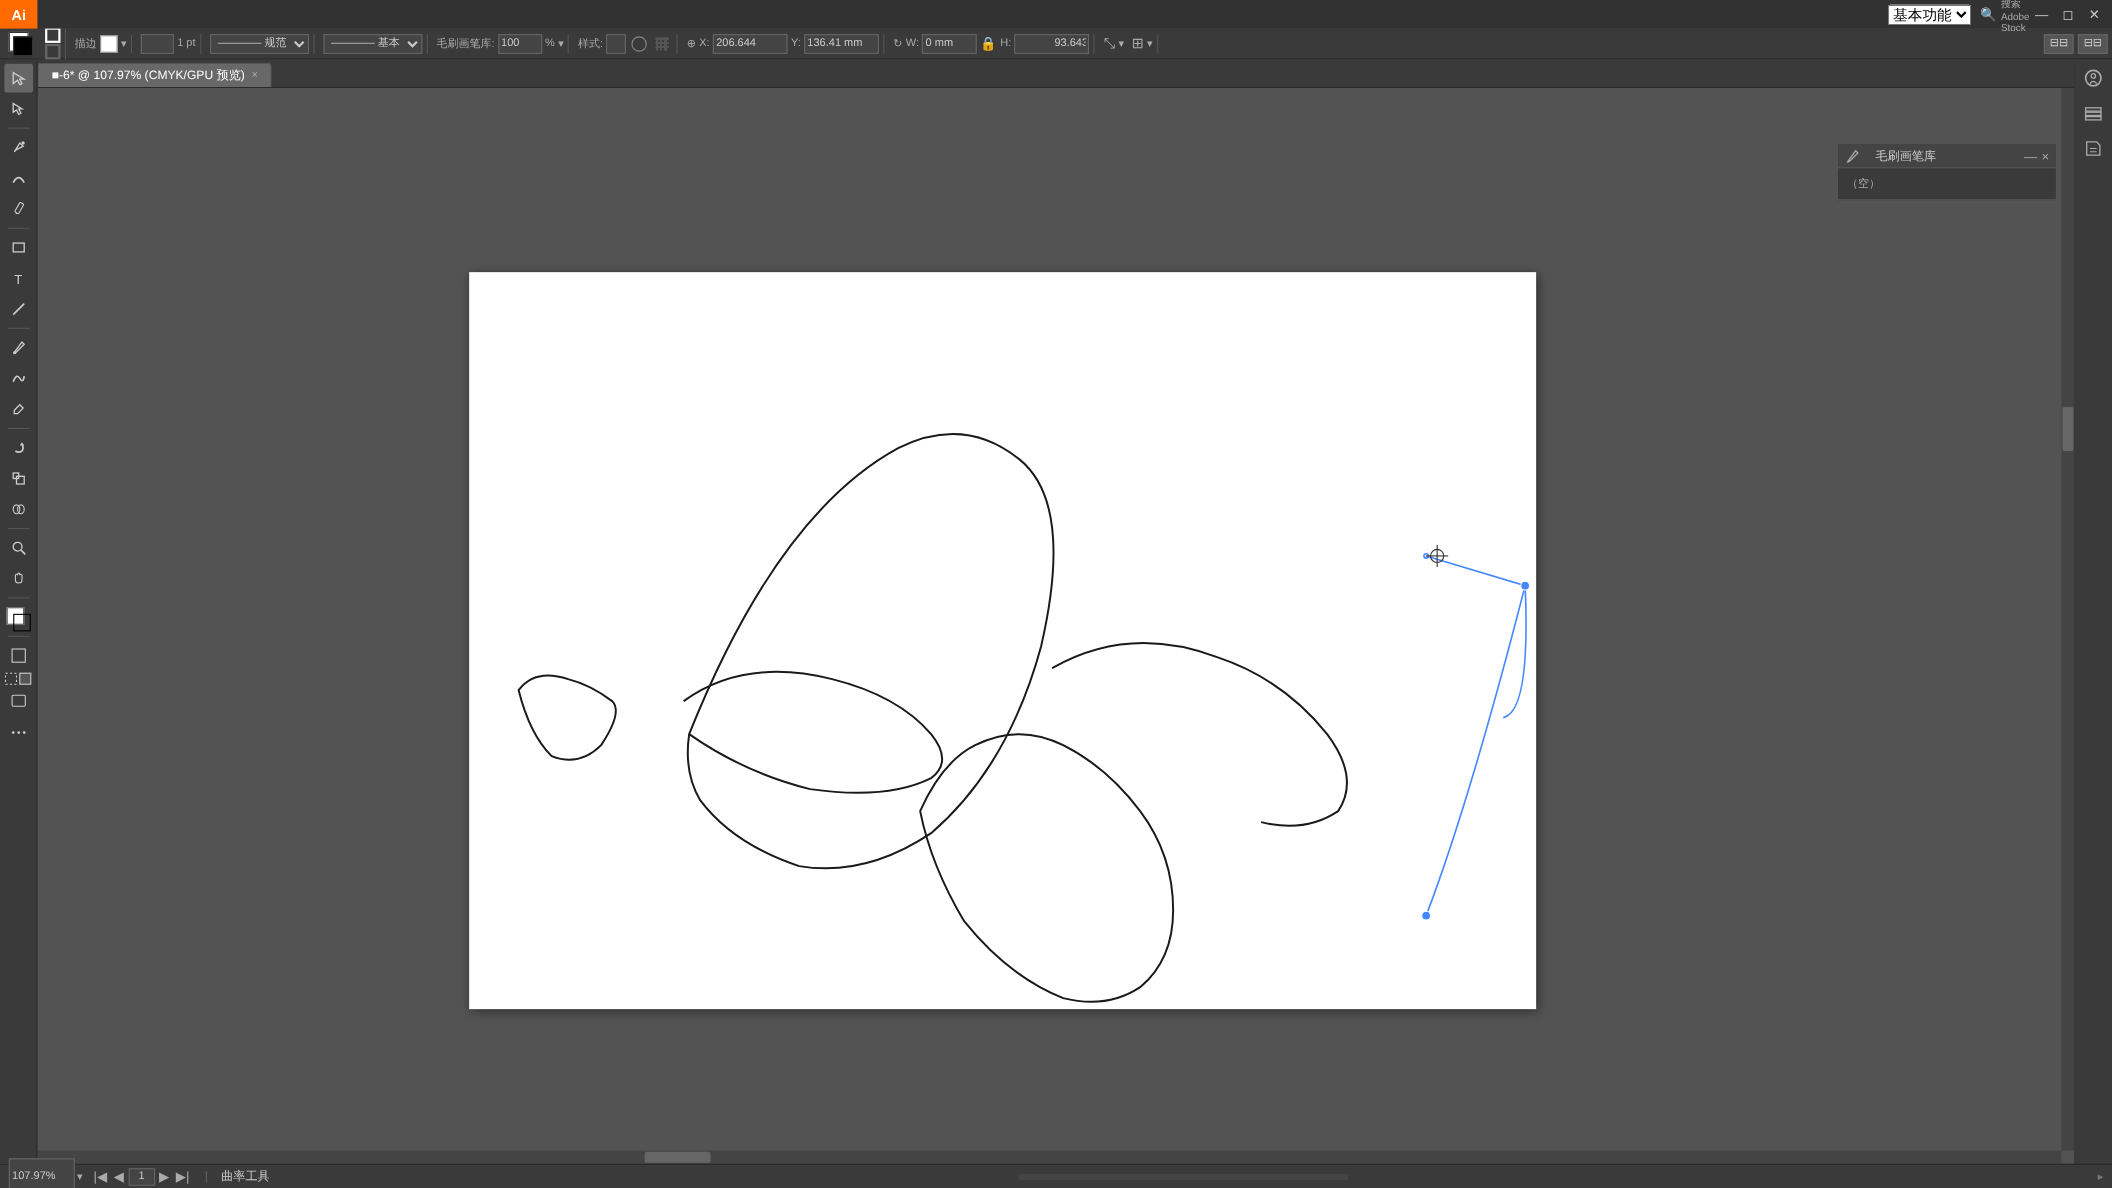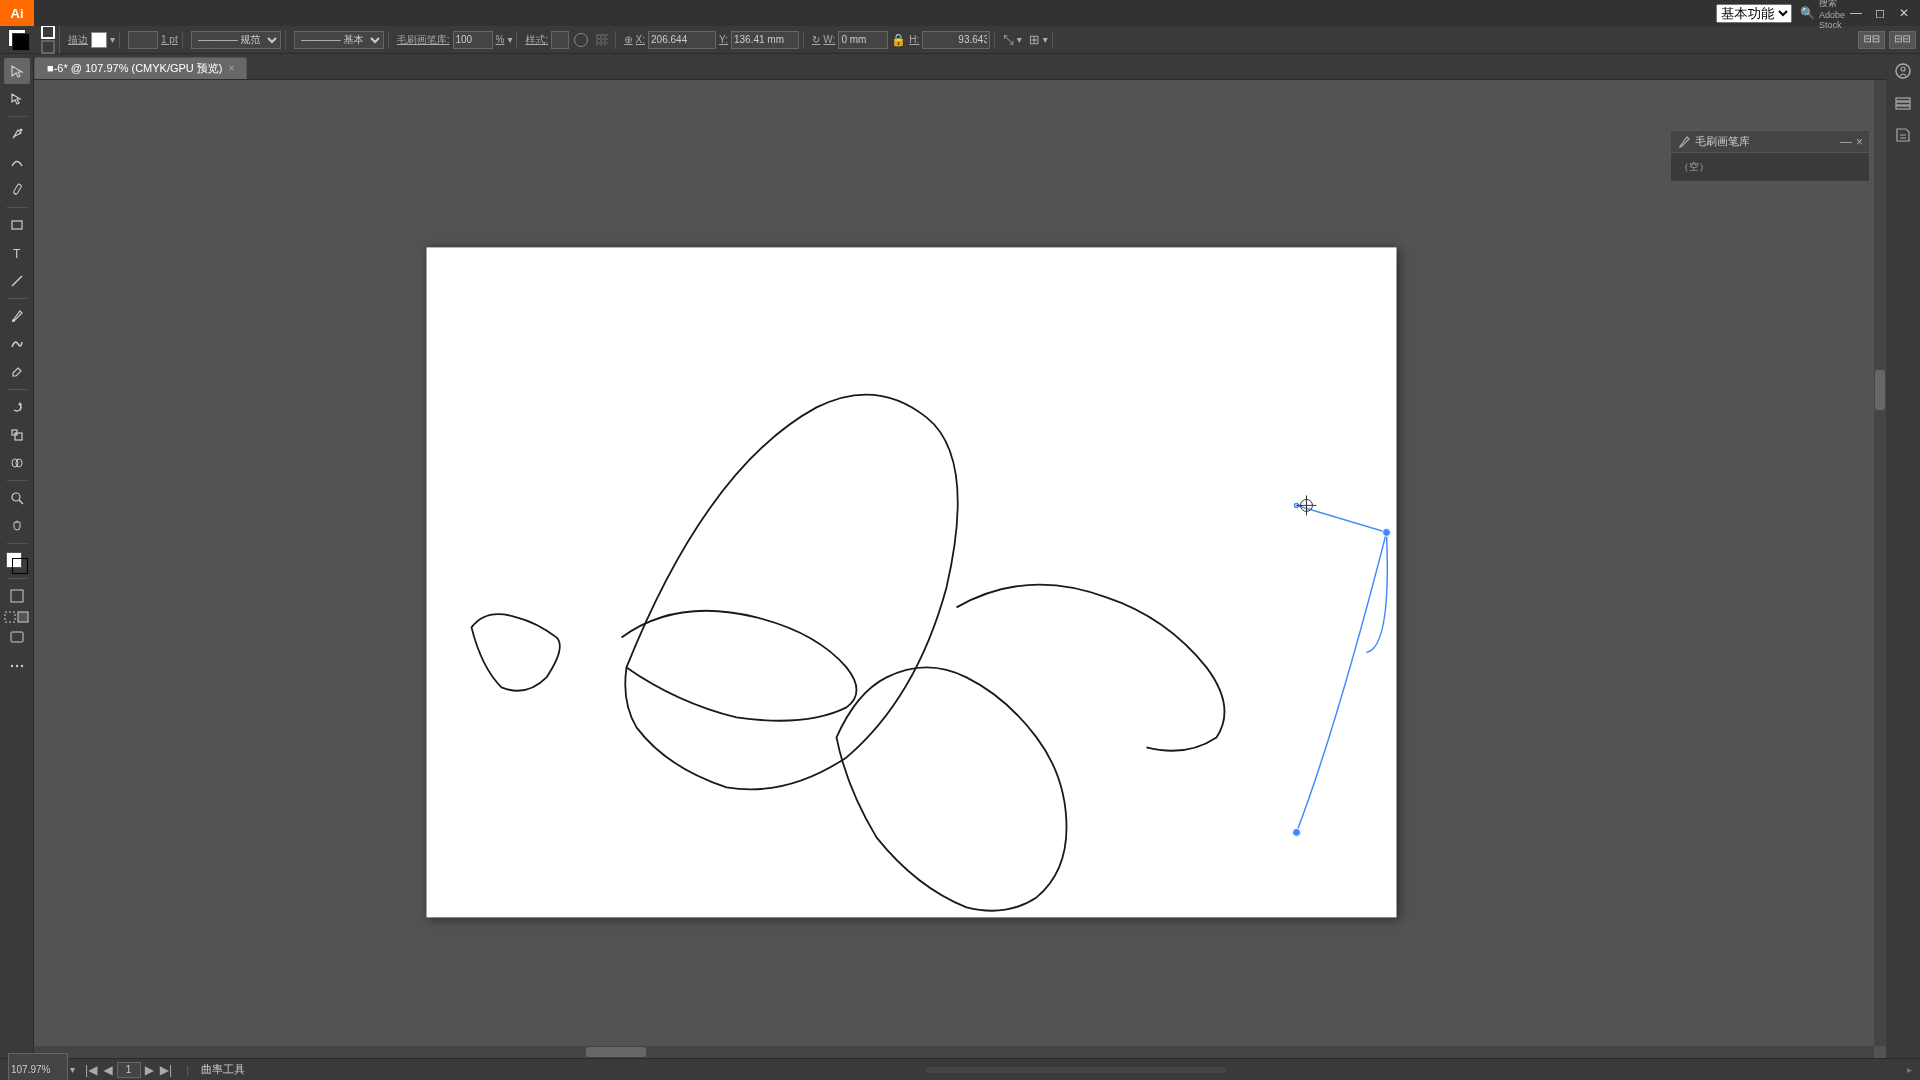--- a/index.html
+++ b/index.html
@@ -30,21 +30,21 @@
     }
     .win-btn { width: 16px; height: 16px; display: flex; align-items: center; justify-content: center; color: #ccc; cursor: pointer; font-size: 12px; }
 
     
     #toolbar {
       position: absolute; top: 26px; left: 0; right: 0; height: 28px;
       background: #3a3a3a; border-bottom: 1px solid #2a2a2a;
       display: flex; align-items: center; padding: 0 4px; gap: 4px; z-index: 90;
     }
     .tb-group { display: flex; align-items: center; gap: 3px; padding: 0 4px; border-right: 1px solid #555; }
-    .tb-label { font-size: 10px; color: #aaa; white-space: nowrap; text-decoration: underline; }
+    .tb-label { font-size: 10px; color: #aaa; white-space: nowrap; }
     .tb-swatch { width: 16px; height: 16px; border: 1px solid #888; }
     .tb-dropdown {
       background: #444; border: 1px solid #666; color: #ccc;
       font-size: 10px; padding: 1px 2px; height: 18px;
     }
     .tb-input {
       background: #444; border: 1px solid #666; color: #ccc;
       font-size: 10px; width: 50px; height: 18px; padding: 0 2px;
     }
     .tb-btn { background: #555; border: 1px solid #666; color: #ccc; font-size: 10px; padding: 1px 4px; height: 18px; cursor: pointer; }
@@ -463,21 +463,21 @@
           <path d="M3 3 L3 15 L15 15 L15 6 L12 3 Z" fill="none" stroke="#aaa" stroke-width="1.2"></path>
           <line x1="6" y1="9" x2="12" y2="9" stroke="#aaa" stroke-width="1"></line>
           <line x1="6" y1="12" x2="12" y2="12" stroke="#aaa" stroke-width="1"></line>
         </svg>
     </div>
   </div>
 </div>
 
 <div id="float-panel">
   <div id="float-panel-header">
-    <div style="display:flex; align-items:center; gap:4px;">
+    <div style="display:flex; align-items:center; gap:14px;">
       <svg width="14" height="14" viewBox="0 0 14 14">
           <path d="M10 2 L12 4 L5 11 L3 12 L4 10 Z" fill="none" stroke="#aaa" stroke-width="1.2"></path>
           <circle cx="3.5" cy="11.5" r="1" fill="#aaa"></circle>
         </svg>
       <span class="panel-title">毛刷画笔库</span>
     </div>
     <div class="panel-btns">
       <span class="panel-btn">—</span>
       <span class="panel-btn">×</span>
     </div>

